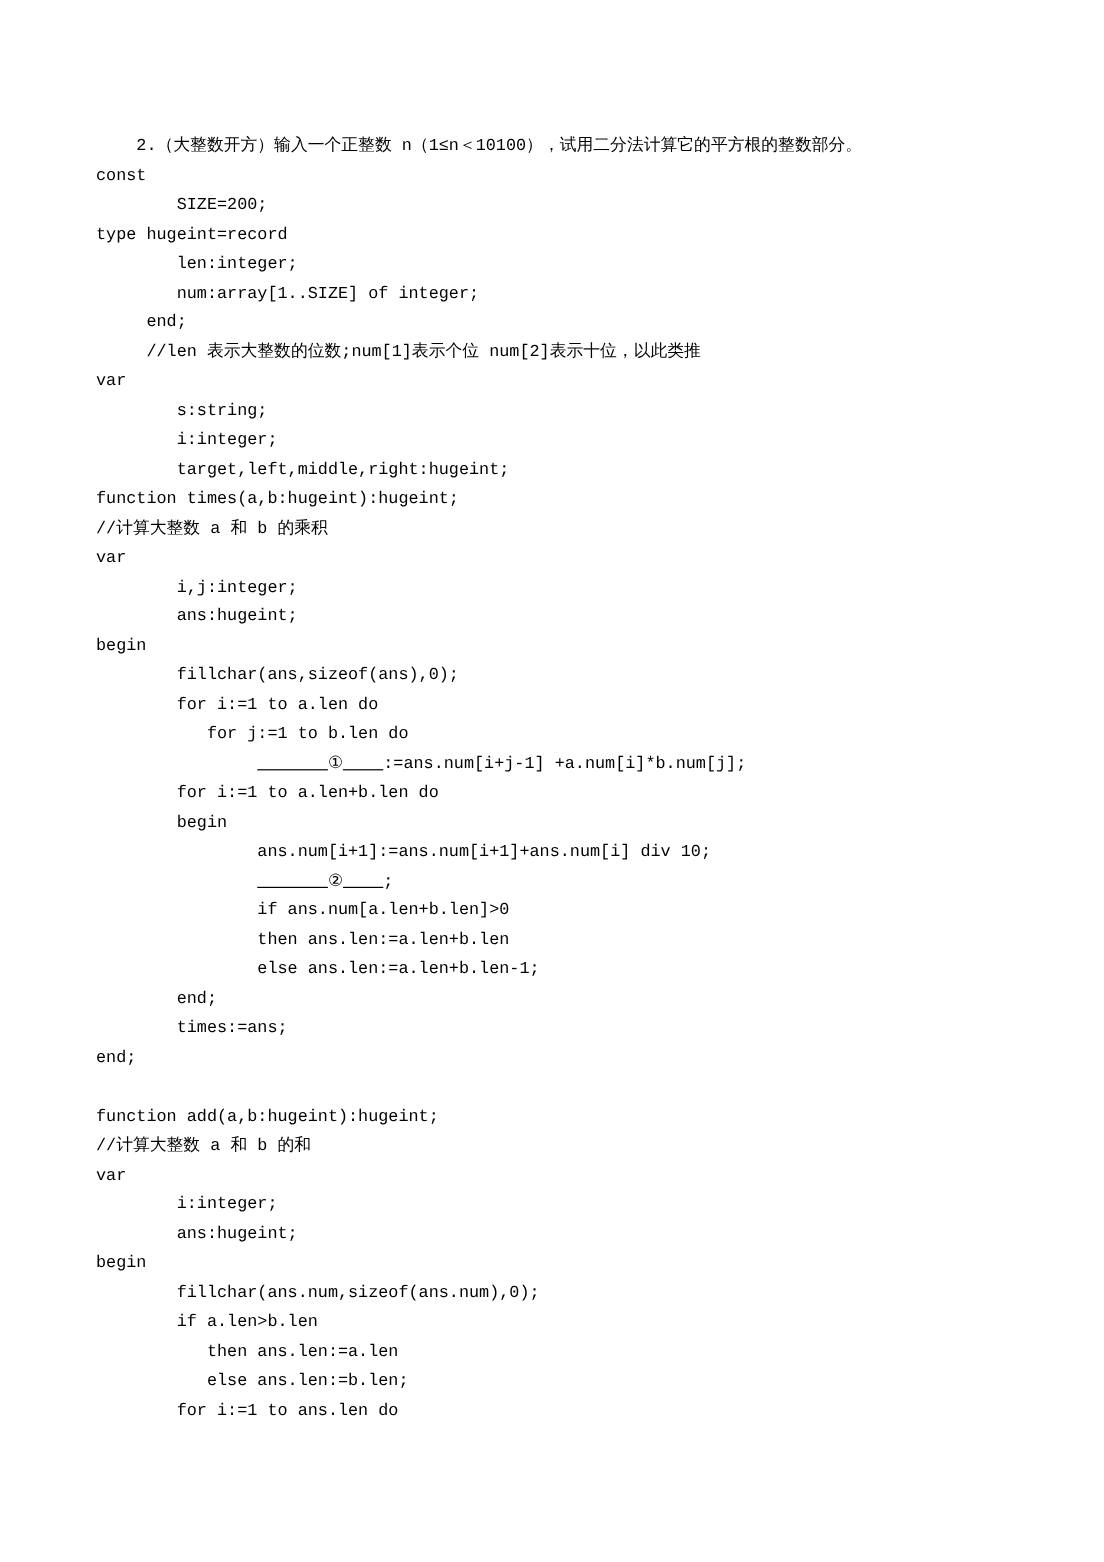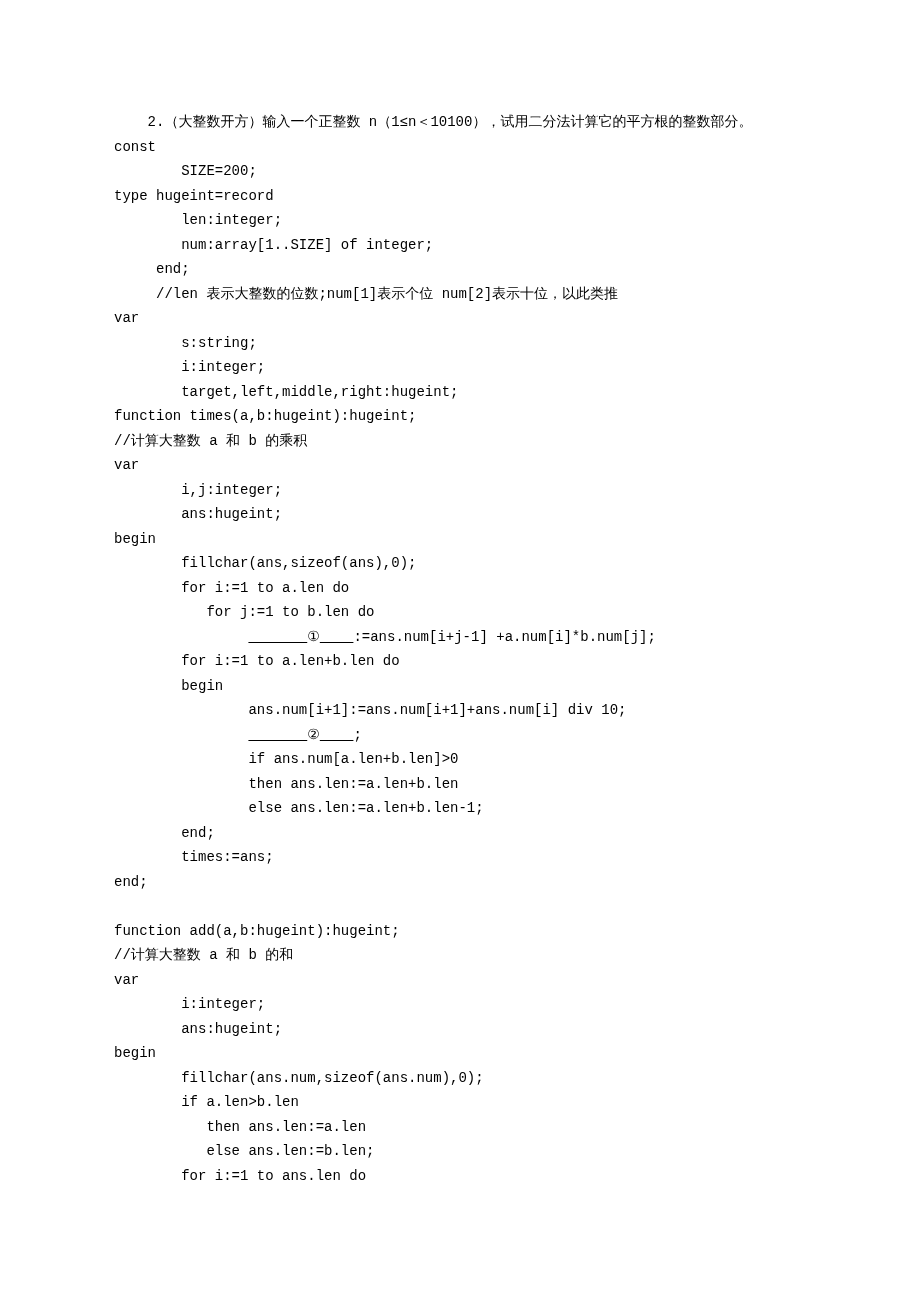--- a/index.html
+++ b/index.html
@@ -14,21 +14,20 @@
   .page {
     width: 920px;
     min-height: 1302px;
     padding: 110px 80px 80px 80px;
     box-sizing: border-box;
     white-space: pre;
   }
   .line {
     display: block;
     min-height: 1.75em;
-    margin-left: 34px;
   }
   .blank-underline {
     text-decoration: underline;
   }
 </style>
 </head>
 <body>
 
 <div class="page" id="page-container"><span class="line">    2.（大整数开方）输入一个正整数 n（1≤n＜10100），试用二分法计算它的平方根的整数部分。</span><span class="line">const</span><span class="line">        SIZE=200;</span><span class="line">type hugeint=record</span><span class="line">        len:integer;</span><span class="line">        num:array[1..SIZE] of integer;</span><span class="line">     end;</span><span class="line">     //len 表示大整数的位数;num[1]表示个位 num[2]表示十位，以此类推</span><span class="line">var</span><span class="line">        s:string;</span><span class="line">        i:integer;</span><span class="line">        target,left,middle,right:hugeint;</span><span class="line">function times(a,b:hugeint):hugeint;</span><span class="line">//计算大整数 a 和 b 的乘积</span><span class="line">var</span><span class="line">        i,j:integer;</span><span class="line">        ans:hugeint;</span><span class="line">begin</span><span class="line">        fillchar(ans,sizeof(ans),0);</span><span class="line">        for i:=1 to a.len do</span><span class="line">           for j:=1 to b.len do</span><span class="line">                <span class="blank-underline">       </span><span>①</span><span class="blank-underline">    </span>:=ans.num[i+j-1] +a.num[i]*b.num[j];</span><span class="line">        for i:=1 to a.len+b.len do</span><span class="line">        begin</span><span class="line">                ans.num[i+1]:=ans.num[i+1]+ans.num[i] div 10;</span><span class="line">                <span class="blank-underline">       </span><span>②</span><span class="blank-underline">    </span>;</span><span class="line">                if ans.num[a.len+b.len]&gt;0</span><span class="line">                then ans.len:=a.len+b.len</span><span class="line">                else ans.len:=a.len+b.len-1;</span><span class="line">        end;</span><span class="line">        times:=ans;</span><span class="line">end;</span><span class="line"></span><span class="line">function add(a,b:hugeint):hugeint;</span><span class="line">//计算大整数 a 和 b 的和</span><span class="line">var</span><span class="line">        i:integer;</span><span class="line">        ans:hugeint;</span><span class="line">begin</span><span class="line">        fillchar(ans.num,sizeof(ans.num),0);</span><span class="line">        if a.len&gt;b.len</span><span class="line">           then ans.len:=a.len</span><span class="line">           else ans.len:=b.len;</span><span class="line">        for i:=1 to ans.len do</span></div>
 

